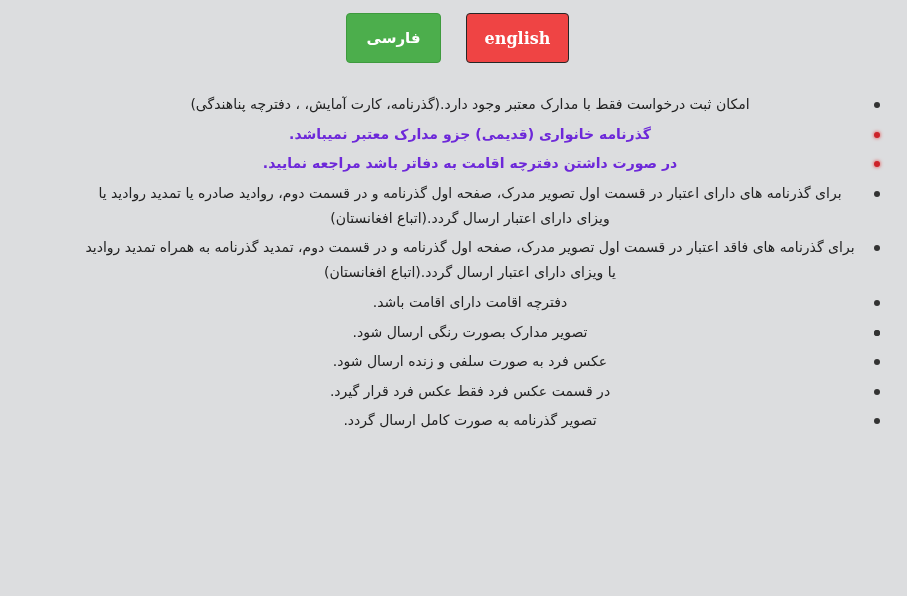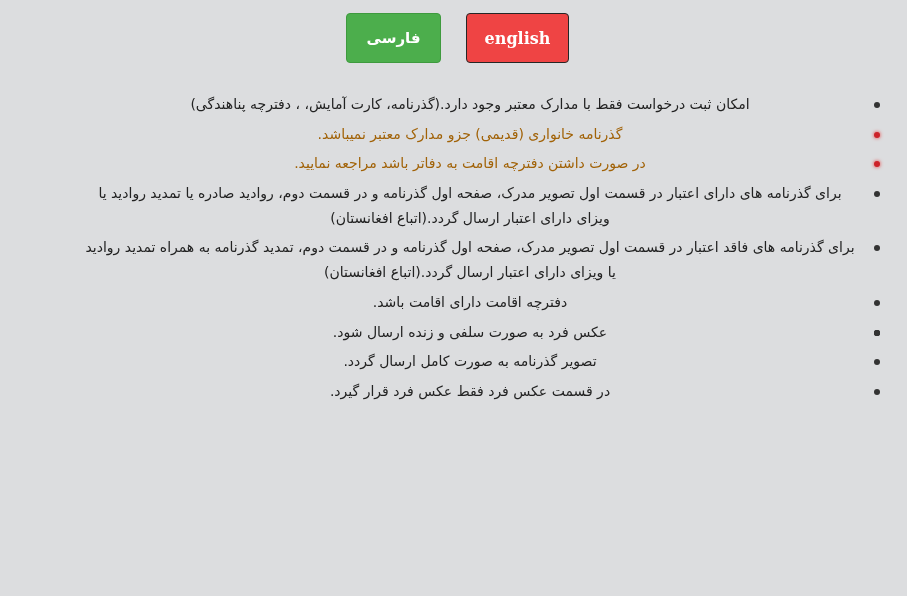--- a/index.html
+++ b/index.html
@@ -59,21 +59,21 @@
     .note {
       position: relative;
       text-align: center;
       padding: 0 30px 0 20px;
       font-size: 14px;
       line-height: 25px;
       color: #222222;
       margin-bottom: 4.6px;
     }
     .note.bold { font-weight: normal; }
-    .note.red { color: #a16207; font-weight: normal; }
+    .note.red { color: #6d28d9; font-weight: bold; }
     .note .bullet {
       position: absolute;
       right: 10px;
       top: 10px;
       width: 6px;
       height: 6px;
       border-radius: 50%;
       background: #333333;
     }
     .note.red .bullet {
@@ -94,17 +94,17 @@
 </div>
 
 <ul class="notes">
   <li class="note"><span class="bullet"></span><span class="text">امکان ثبت درخواست فقط با مدارک معتبر وجود دارد.(گذرنامه، کارت آمایش، ، دفترچه پناهندگی)</span></li>
   <li class="note red"><span class="bullet"></span><span class="text">گذرنامه خانواری (قدیمی) جزو مدارک معتبر نمیباشد.</span></li>
   <li class="note red"><span class="bullet"></span><span class="text">در صورت داشتن دفترچه اقامت به دفاتر باشد مراجعه نمایید.</span></li>
   <li class="note bold"><span class="bullet"></span><span class="text">برای گذرنامه های دارای اعتبار در قسمت اول تصویر مدرک، صفحه اول گذرنامه و در قسمت دوم، روادید صادره یا تمدید روادید یا ویزای دارای اعتبار ارسال گردد.(اتباع افغانستان)</span></li>
   <li class="note bold"><span class="bullet"></span><span class="text">برای گذرنامه های فاقد اعتبار در قسمت اول تصویر مدرک، صفحه اول گذرنامه و در قسمت دوم، تمدید گذرنامه به همراه تمدید روادید یا ویزای دارای اعتبار ارسال گردد.(اتباع افغانستان)</span></li>
   <li class="note bold"><span class="bullet"></span><span class="text">دفترچه اقامت دارای اقامت باشد.</span></li>
   <li class="note bold"><span class="bullet"></span></li>
-  <li class="note bold"><span class="bullet"></span></li>
+  <li class="note bold"><span class="bullet"></span><span class="text">تصویر مدارک بصورت رنگی ارسال شود.</span></li>
   <li class="note bold"><span class="bullet"></span><span class="text">عکس فرد به صورت سلفی و زنده ارسال شود.</span></li>
+  <li class="note bold"><span class="bullet"></span><span class="text">در قسمت عکس فرد فقط عکس فرد قرار گیرد.</span></li>
   <li class="note bold"><span class="bullet"></span><span class="text">تصویر گذرنامه به صورت کامل ارسال گردد.</span></li>
-  <li class="note bold"><span class="bullet"></span><span class="text">در قسمت عکس فرد فقط عکس فرد قرار گیرد.</span></li>
 </ul>
 
 </body></html>

